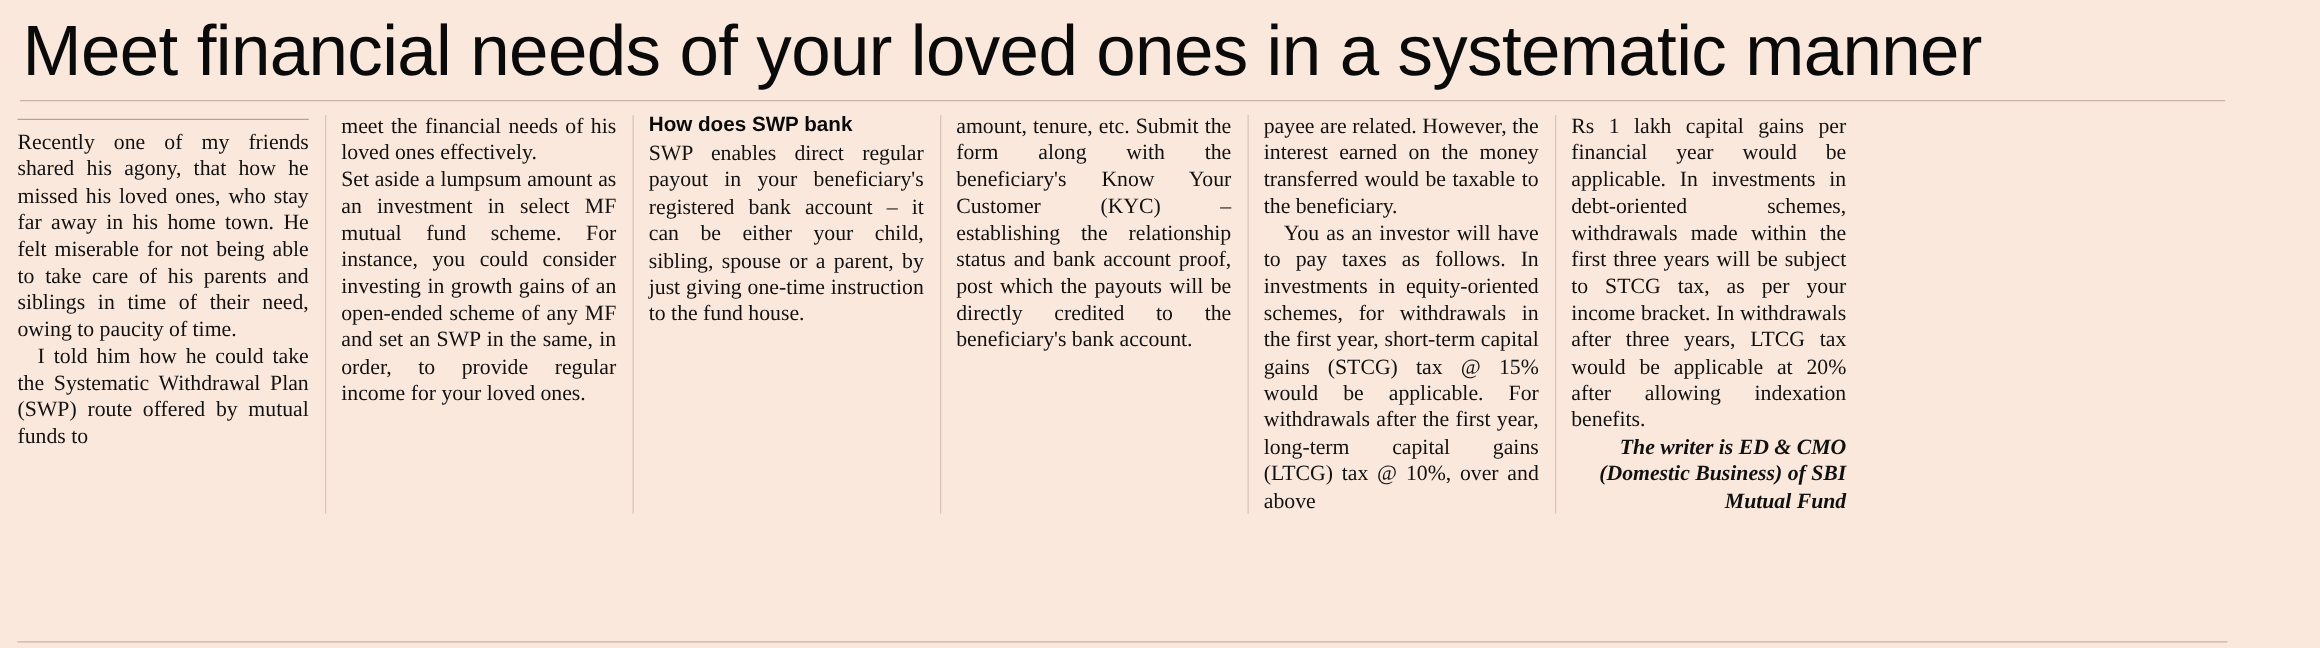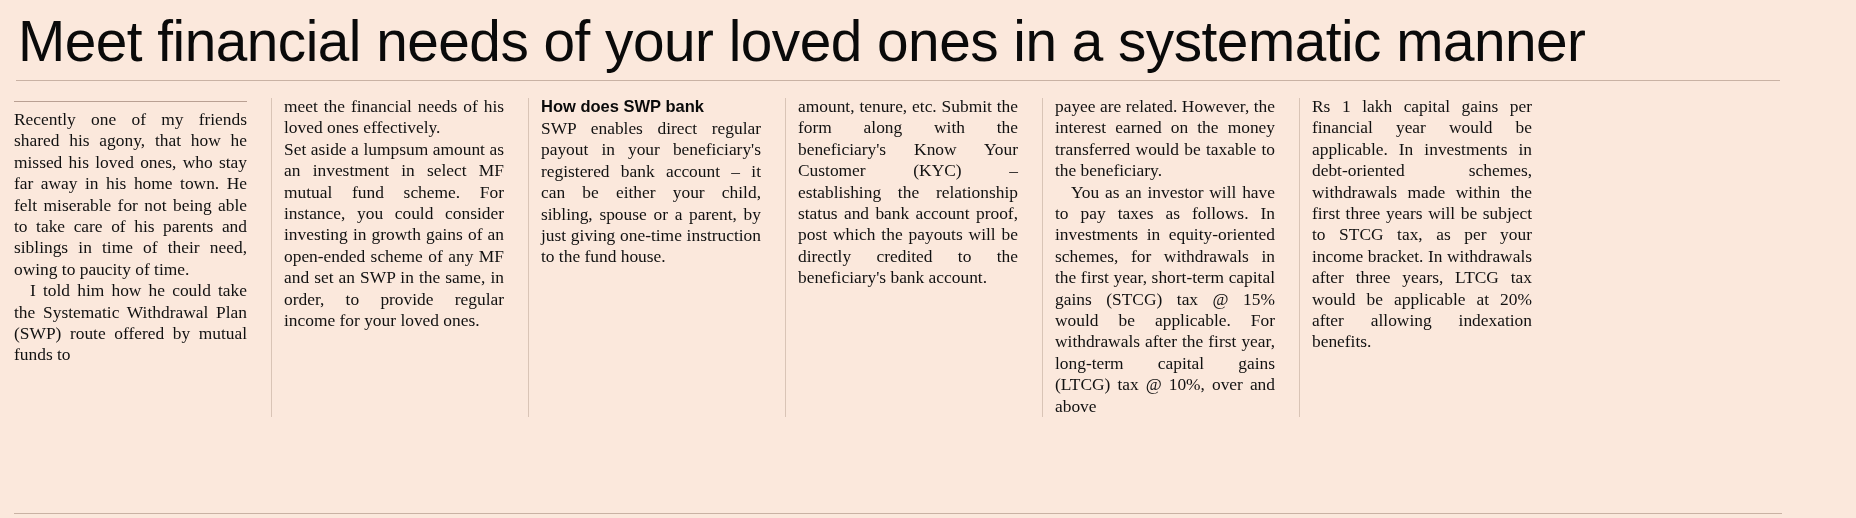--- a/index.html
+++ b/index.html
@@ -32,22 +32,22 @@
     margin: 2px 0 0 4px;
     transform: scaleX(0.995);
     transform-origin: left center;
   }
   .rule-top {
     border-top: 1px solid #c9b2a4;
     margin: 8px 2px 0 2px;
   }
   .columns {
     display: flex;
-    margin-top: 15px;
-    gap: 11px;
+    margin-top: 9px;
+    gap: 0;
     align-items: stretch;
   }
   .col {
     width: 246px;
     padding: 0 13px 0 0;
     box-sizing: border-box;
     position: relative;
   }
   .col + .col {
     padding-left: 13px;
@@ -145,18 +145,19 @@
       <p class="body">amount, tenure, etc. Submit the form along with the beneficiary's Know Your Customer (KYC) – establishing the relationship status and bank account proof, post which the payouts will be directly credited to the beneficiary's bank account.</p>
     </div>
 
     <div class="col">
       <p class="body">payee are related. However, the interest earned on the money transferred would be taxable to the beneficiary.</p>
       <p class="body indent">You as an investor will have to pay taxes as follows. In investments in equity-oriented schemes, for withdrawals in the first year, short-term capital gains (STCG) tax @ 15% would be applicable. For withdrawals after the first year, long-term capital gains (LTCG) tax @ 10%, over and above</p>
     </div>
 
     <div class="col">
       <p class="body">Rs 1 lakh capital gains per financial year would be applicable. In investments in debt-oriented schemes, withdrawals made within the first three years will be subject to STCG tax, as per your income bracket. In withdrawals after three years, LTCG tax would be applicable at 20% after allowing indexation benefits.</p>
+      <p class="body italic">The writer is ED &amp; CMO (Domestic Business) of SBI Mutual Fund</p>
     </div>
 
   </div>
 
   <div class="rule-bottom"></div>
 </div>
 
 </body></html>

